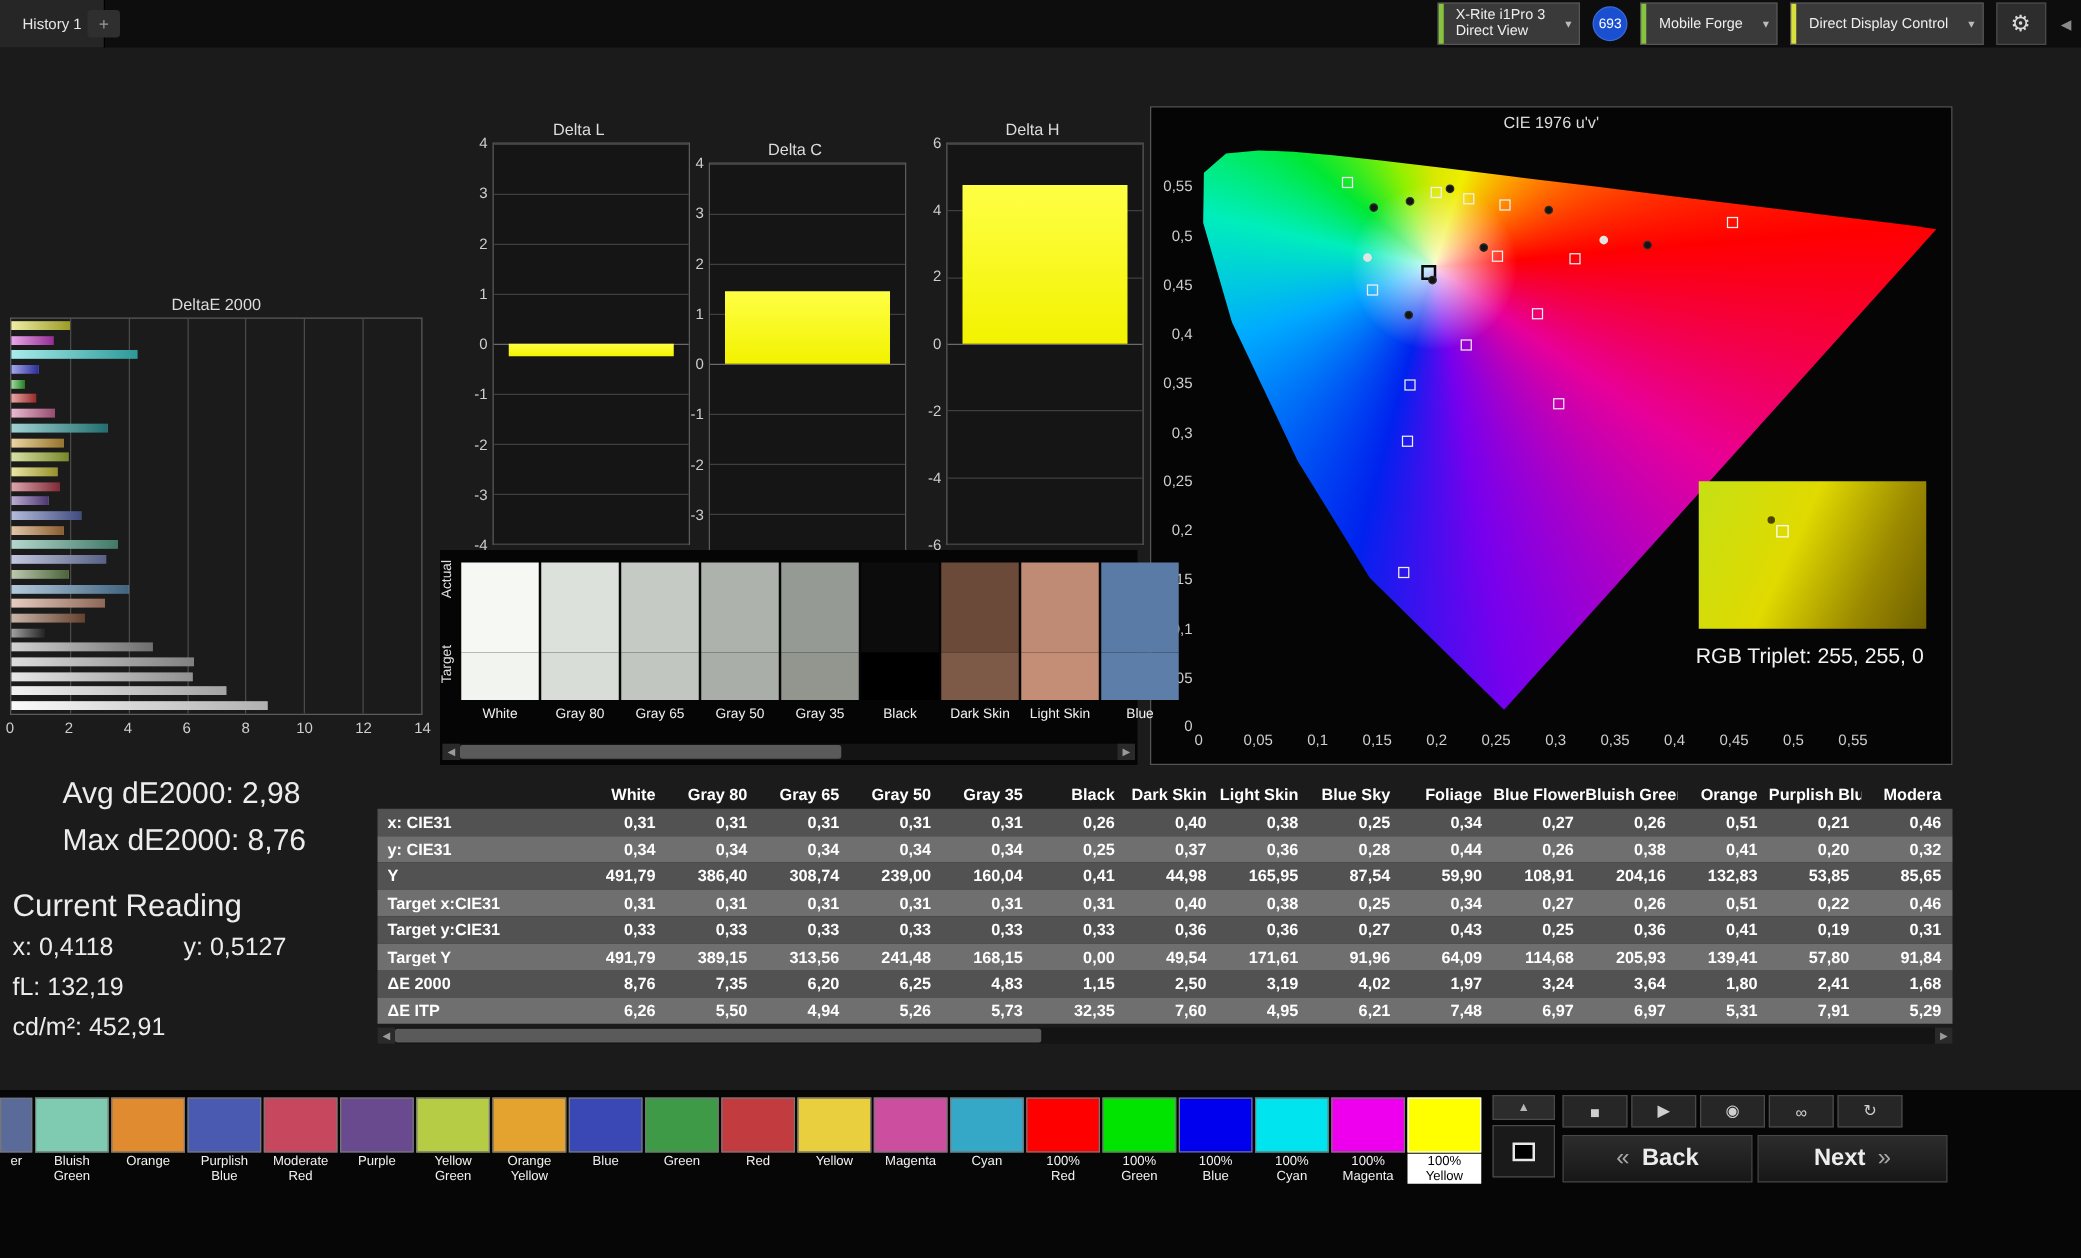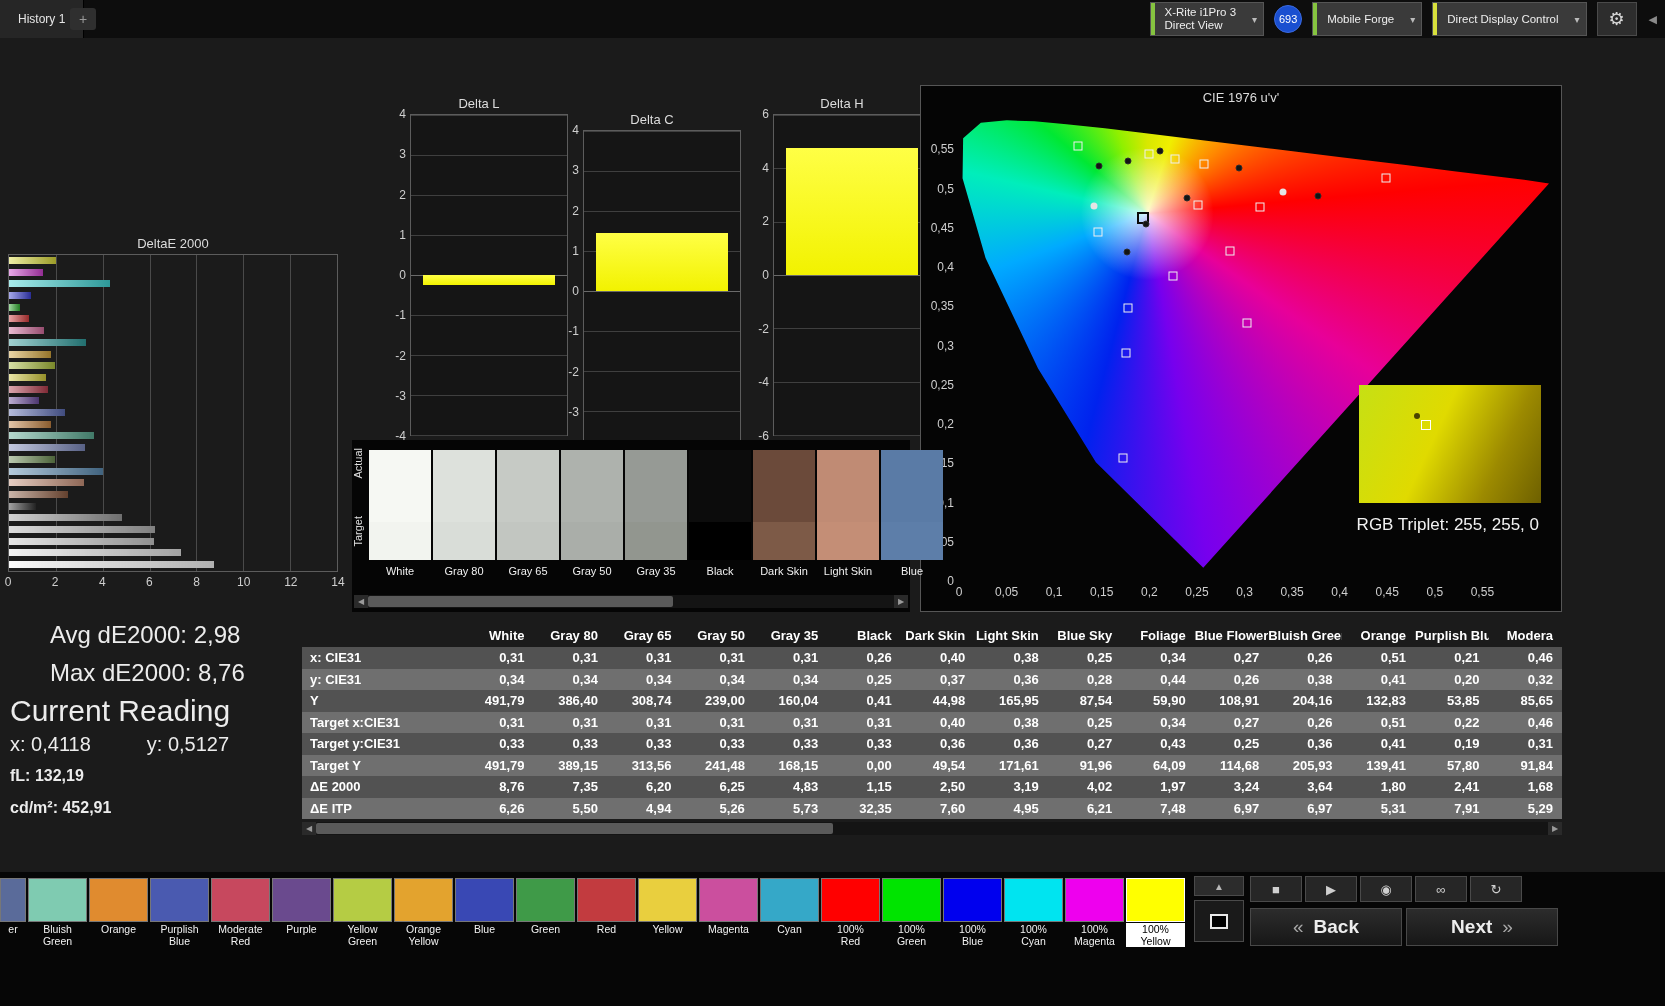--- a/index.html
+++ b/index.html
@@ -22,35 +22,35 @@
   .badge { width:28px; height:28px; border-radius:50%; background:#1a4fd0; color:#fff; font-size:11px;
            display:flex; align-items:center; justify-content:center; border:1px solid #3a6ae0; }
   .gearbtn { width:40px; height:34px; background:#2d2d2d; border:1px solid #4a4a4a; color:#d8d8d8;
              font-size:18px; display:flex; align-items:center; justify-content:center; }
   .collapse { color:#8a8a8a; font-size:11px; padding:0 2px; }
 
   
   .page-title { position:absolute; left:8px; top:82px; font-size:36px; color:#cfcfcf; }
   .stats { position:absolute; left:10px; top:616px; width:290px; color:#ececec; }
   .stats .big { font-size:24px; margin-left:40px; line-height:38px; }
-  .stats .head { font-size:30px; margin-top:2px; line-height:34px; }
+  .stats .head { font-size:25px; margin-top:16px; line-height:34px; }
   .stats .coords { font-size:20px; line-height:32px; display:flex; gap:56px; }
-  .stats .line { font-size:16px; line-height:32px;font-weight:bold; }
+  .stats .line { font-size:20px; line-height:32px; }
 
   
   .de-chart { position:absolute; left:8px; top:236px; width:330px; }
   .chart-title { text-align:center; color:#dcdcdc; font-size:13px; height:18px; }
   .de-plot { position:relative; height:318px; border:1px solid #5c5c5c; background:#1b1b1b; overflow:hidden; }
   .vline { position:absolute; top:0; bottom:0; width:1px; background:#4a4a4a; }
   .de-bar { position:absolute; left:0; height:7px; }
   .de-xlabels { position:relative; height:18px; margin-top:3px; }
   .de-xlabels span { position:absolute; transform:translateX(-50%); color:#cfcfcf; font-size:12px; }
 
   
-  .mini { position:absolute; width:182px;margin-left:16px; }
+  .mini { position:absolute; width:182px; }
   .mini-body { display:flex; }
   .mini-ylab { position:relative; width:22px; height:322px; }
   .mini-ylab span { position:absolute; right:4px; transform:translateY(-50%); color:#cfcfcf; font-size:12px; }
   .mini-plot { position:relative; width:158px; height:322px; border:1px solid #5c5c5c; background:#151515; }
   .hline { position:absolute; left:0; right:0; height:1px; background:#3f3f3f; }
   .hline.zero { background:#6a6a6a; }
   .mini-bar { position:absolute; left:8%; width:84%; background:linear-gradient(to bottom,#ffff45,#e3e300); }
 
   
   .cie-panel { position:absolute; left:920px; top:85px; width:642px; height:527px; border:1px solid #565656; background:#050505; }

